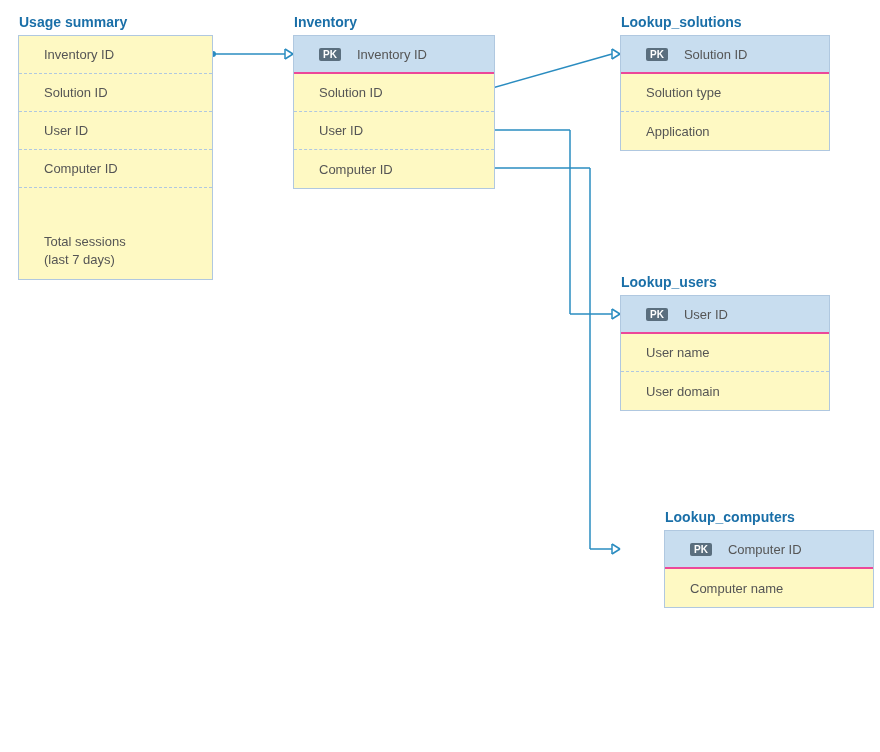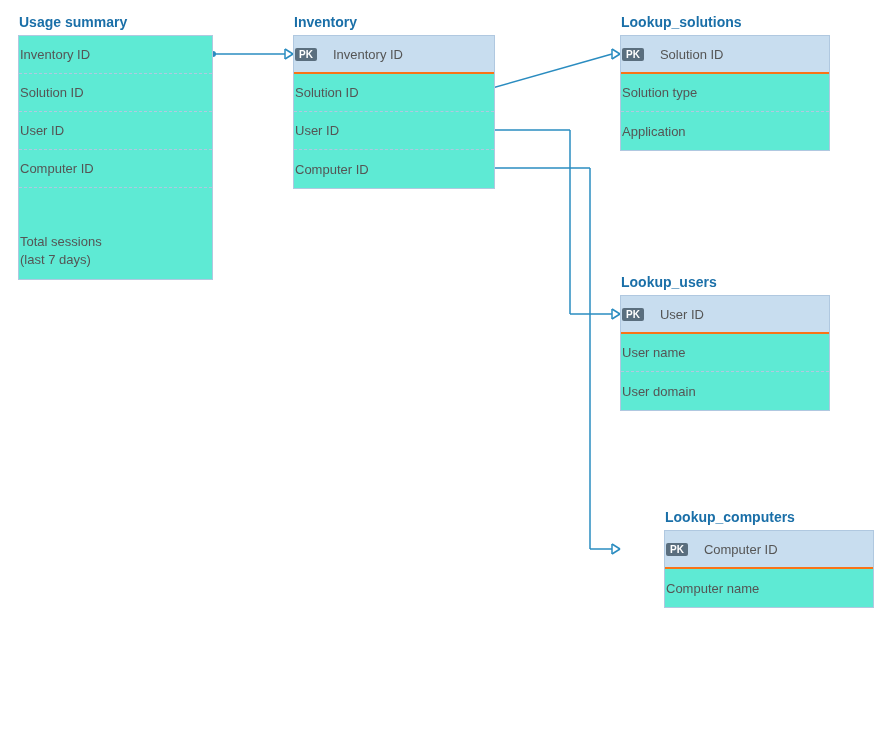--- a/index.html
+++ b/index.html
@@ -14,51 +14,51 @@
 
     .diagram-container {
       position: relative;
       width: 880px;
       height: 752px;
     }
 
     
     .db-table {
       position: absolute;
-      background: #5eead4;
+      background: #fef9c3;
       border: 1px solid #b0c8e0;
     }
 
     .table-title {
       color: #1a6fa8;
       font-size: 14px;
       font-weight: 600;
       position: absolute;
       top: -22px;
       left: 0;
     }
 
     .table-row {
-      padding: 10px 1px;
+      padding: 10px 25px;
       font-size: 13px;
       color: #555;
       border-bottom: 1px dashed #b0c8e0;
       display: flex;
       align-items: center;
       gap: 6px;
       min-height: 38px;
     }
 
     .table-row:last-child {
       border-bottom: none;
     }
 
     .table-row.pk-row {
       background: #c8ddef;
-      border-bottom: 2px solid #f97316;
+      border-bottom: 2px solid #ec4899;
       gap: 16px;
     }
 
     .pk-badge {
       background: #5a6e7e;
       color: white;
       font-size: 10px;
       font-weight: bold;
       padding: 1px 4px;
       border-radius: 2px;

